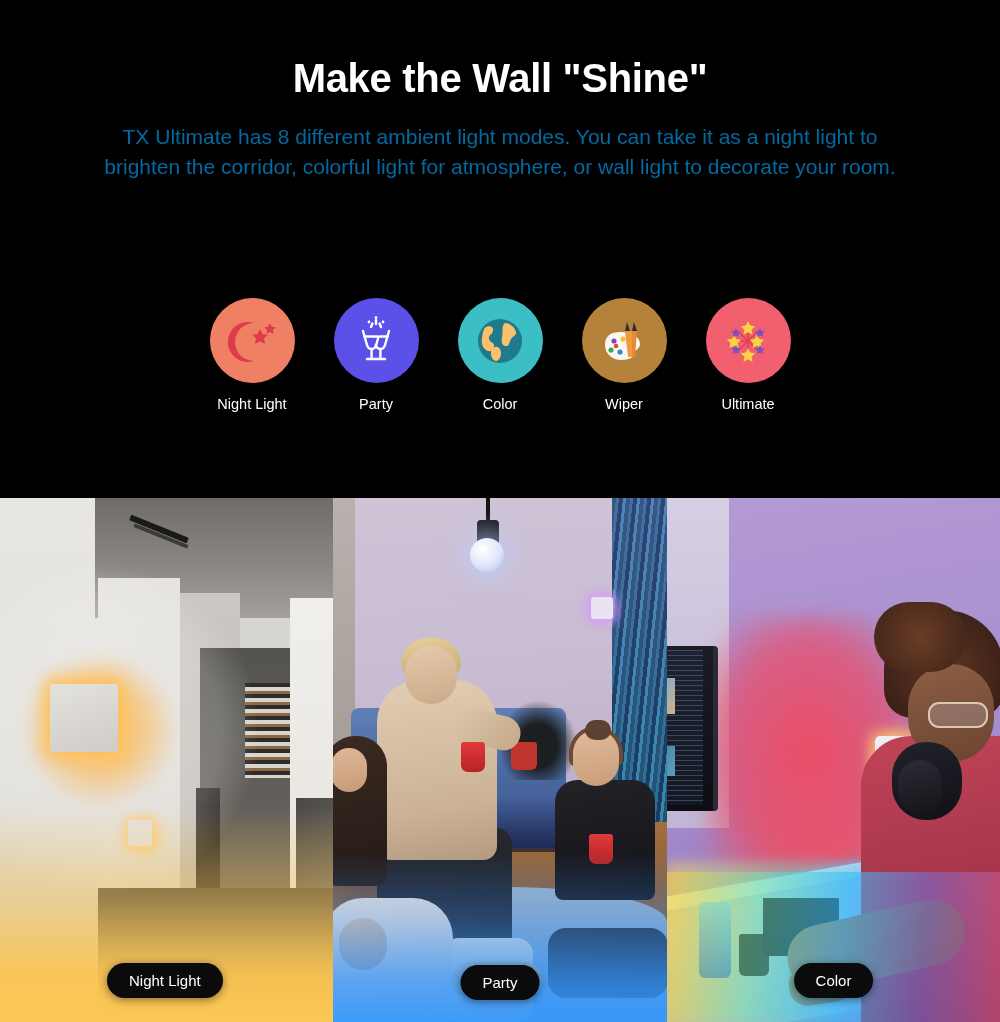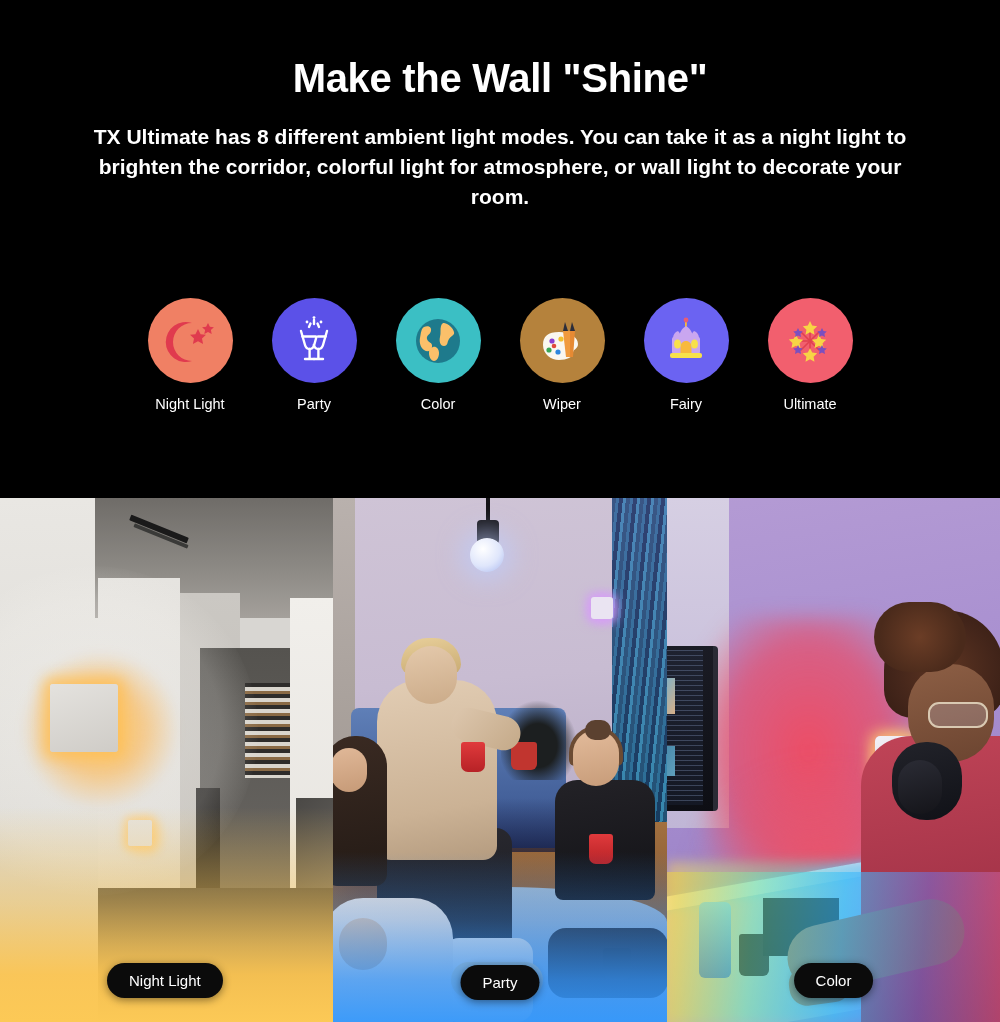--- a/index.html
+++ b/index.html
@@ -7,21 +7,21 @@
 
   .page{position:relative;width:1000px;height:1022px;background:#000;}
 
   
   .hero{padding-top:56px;text-align:center;}
   .hero-title{
     font-size:40px;font-weight:bold;color:#ffffff;letter-spacing:-0.3px;
     line-height:1.1;margin:0 0 22px 0;
   }
   .hero-sub{
-    font-size:21px;color:#ffffff;line-height:1.42;font-weight:700;
+    font-size:21px;color:#0369a1;line-height:1.42;font-weight:400;
     margin:0 auto;max-width:815px;
   }
 
   
   .modes{
     position:absolute;top:298px;left:0;width:1000px;
     display:flex;justify-content:center;gap:39px;
   }
   .mode{width:85px;display:flex;flex-direction:column;align-items:center;}
   .mode-circle{
@@ -299,37 +299,20 @@
           <circle cx="19" cy="32" r="2.3" fill="#E0493C"></circle>
           <path d="M28 17l3 26h4l3-26z" fill="#F09A3E"></path>
           <path d="M28 17l2-9 3 9z" fill="#2B2D3A"></path>
           <path d="M35 17l2-9 3 9z" fill="#2B2D3A"></path>
           <path d="M35 17h5l-2 26h-3z" fill="#E68A33"></path>
         </svg>
       </div>
       <div class="mode-label">Wiper</div>
     </div>
 
-    <div class="mode">
-      <div class="mode-circle" style="background:#6B63F2">
-        <svg width="54" height="54" viewBox="0 0 54 54">
-          <rect x="26" y="6" width="1.8" height="7" fill="#F8B93C"></rect>
-          <circle cx="27" cy="6" r="2.4" fill="#E85D75"></circle>
-          <path d="M27 12c5 3 7 8 7 12H20c0-4 2-9 7-12z" fill="#C9A6F0"></path>
-          <path d="M14 24c0-3 2-6 5-7 2 2 3 4 3 7z" fill="#C9A6F0"></path>
-          <path d="M40 24c0-3-2-6-5-7-2 2-3 4-3 7z" fill="#C9A6F0"></path>
-          <rect x="13" y="23" width="28" height="17" rx="2" fill="#C9A6F0"></rect>
-          <path d="M27 27c3.2 0 5.5 2.6 5.5 6v7h-11v-7c0-3.4 2.3-6 5.5-6z" fill="#F8B93C"></path>
-          <ellipse cx="18.5" cy="30" rx="3.4" ry="4.6" fill="#F8E14A"></ellipse>
-          <ellipse cx="35.5" cy="30" rx="3.4" ry="4.6" fill="#F8E14A"></ellipse>
-          <rect x="11" y="39" width="32" height="5" rx="2" fill="#F8E14A"></rect>
-        </svg>
-      </div>
-      <div class="mode-label">Fairy</div>
-    </div>
 
     <div class="mode">
       <div class="mode-circle" style="background:#F25F6E">
         <svg width="54" height="54" viewBox="0 0 54 54">
           <g stroke="#E0414F" stroke-width="1.6" stroke-linecap="round">
             <path d="M27 27V13"></path>
               <path d="M27 27v14"></path>
               <path d="M27 27H13"></path>
               <path d="M27 27h14"></path>
             <path d="M27 27l-9-9"></path>

